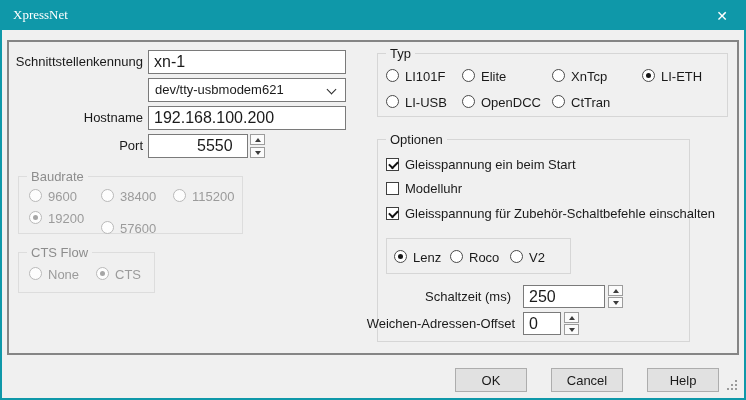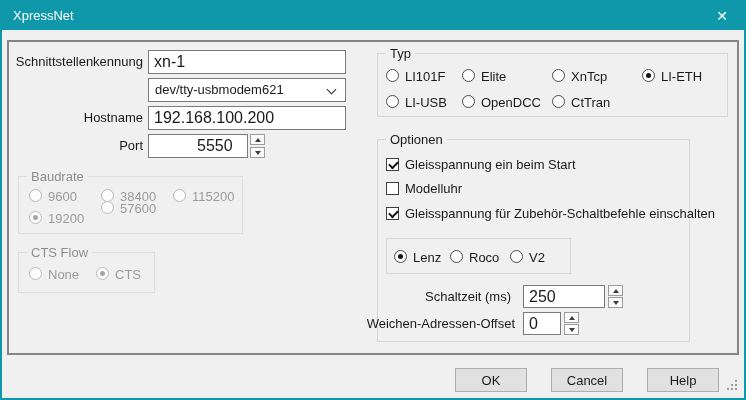--- a/index.html
+++ b/index.html
@@ -4,21 +4,21 @@
 <style>
   :root { --accent:#0f98a9; }
   * { margin:0; padding:0; box-sizing:border-box; }
   html,body { width:746px; height:400px; }
   body { font-family:"Liberation Sans","DejaVu Sans",sans-serif; font-size:13px; color:#1a1a1a; background:#fff; }
 
   .win { position:relative; width:746px; height:400px; background:#f0f0f0; overflow:hidden; }
   .win::after { content:""; position:absolute; inset:0; border:2px solid var(--accent); pointer-events:none; }
 
   .titlebar { position:absolute; left:0; top:0; width:746px; height:30px; background:var(--accent); display:flex; align-items:center; }
-  .title { color:#fff; padding-left:13px; font-size:13px; }
+  .title { color:#fff; padding-left:13px; font-size:13px;font-family:Liberation Serif, serif; }
   .closebtn { position:absolute; right:2px; top:2px; width:44px; height:27px; display:flex; align-items:center; justify-content:center; cursor:default; }
   .closeglyph { color:#fff; font-size:14px; line-height:1; }
 
   .frame { position:absolute; left:7px; top:40px; width:732px; height:315px; border:2px solid #858585; background:#f0f0f0; }
 
   .flabel { position:absolute; width:133px; text-align:right; line-height:24px; white-space:nowrap; }
   .tinput { position:absolute; height:24px; background:#fff; border:1px solid #7a7a7a; font-family:inherit; font-size:16px; color:#1a1a1a; padding:0 5px; outline:none; }
   .combo  { position:absolute; height:24px; background:#fff; border:1px solid #7a7a7a; line-height:22px; padding-left:6px; }
   .chev { position:absolute; right:10px; top:7px; width:7px; height:7px; border-right:1px solid #2b2b2b; border-bottom:1px solid #2b2b2b; transform:rotate(45deg); }
 
@@ -97,21 +97,21 @@
         <span class="rl">38400</span>
     </div>
     <div class="ritem dis" style="left:154px;top:12px">
       <span class="rc"></span>
         <span class="rl">115200</span>
     </div>
     <div class="ritem dis" style="left:10px;top:34px">
       <span class="rc sel"></span>
         <span class="rl">19200</span>
     </div>
-    <div class="ritem dis" style="left:82px;top:24px">
+    <div class="ritem dis" style="left:82px;top:44px">
       <span class="rc"></span>
         <span class="rl">57600</span>
     </div>
   </div>
 
   <div class="group dis" style="left:18px;top:252px;width:137px;height:41px">
     <span class="gtitle">CTS Flow</span>
     <div class="ritem dis" style="left:10px;top:14px">
       <span class="rc"></span>
         <span class="rl">None</span>

